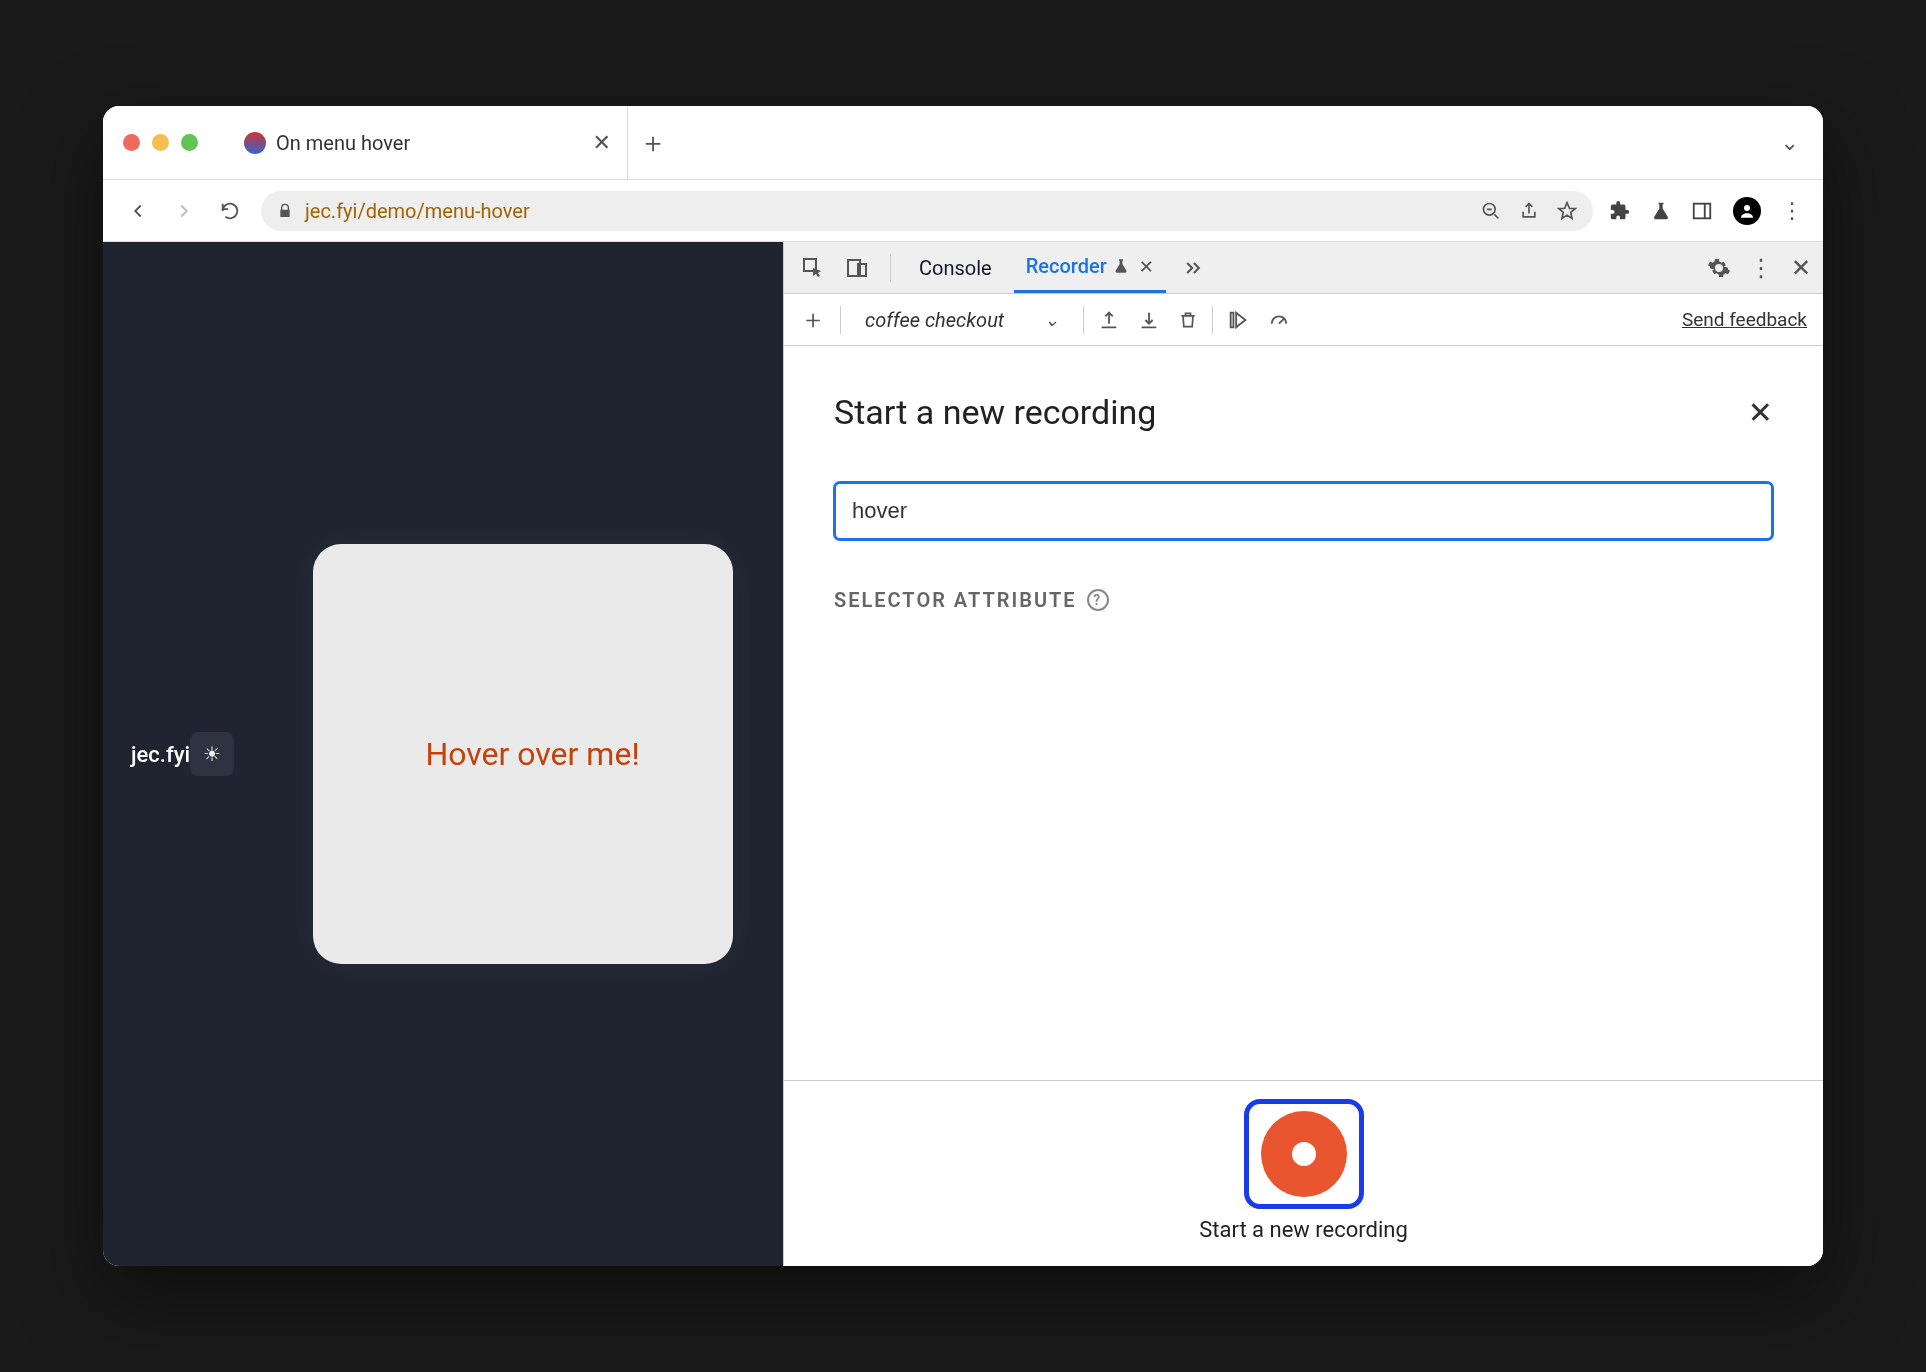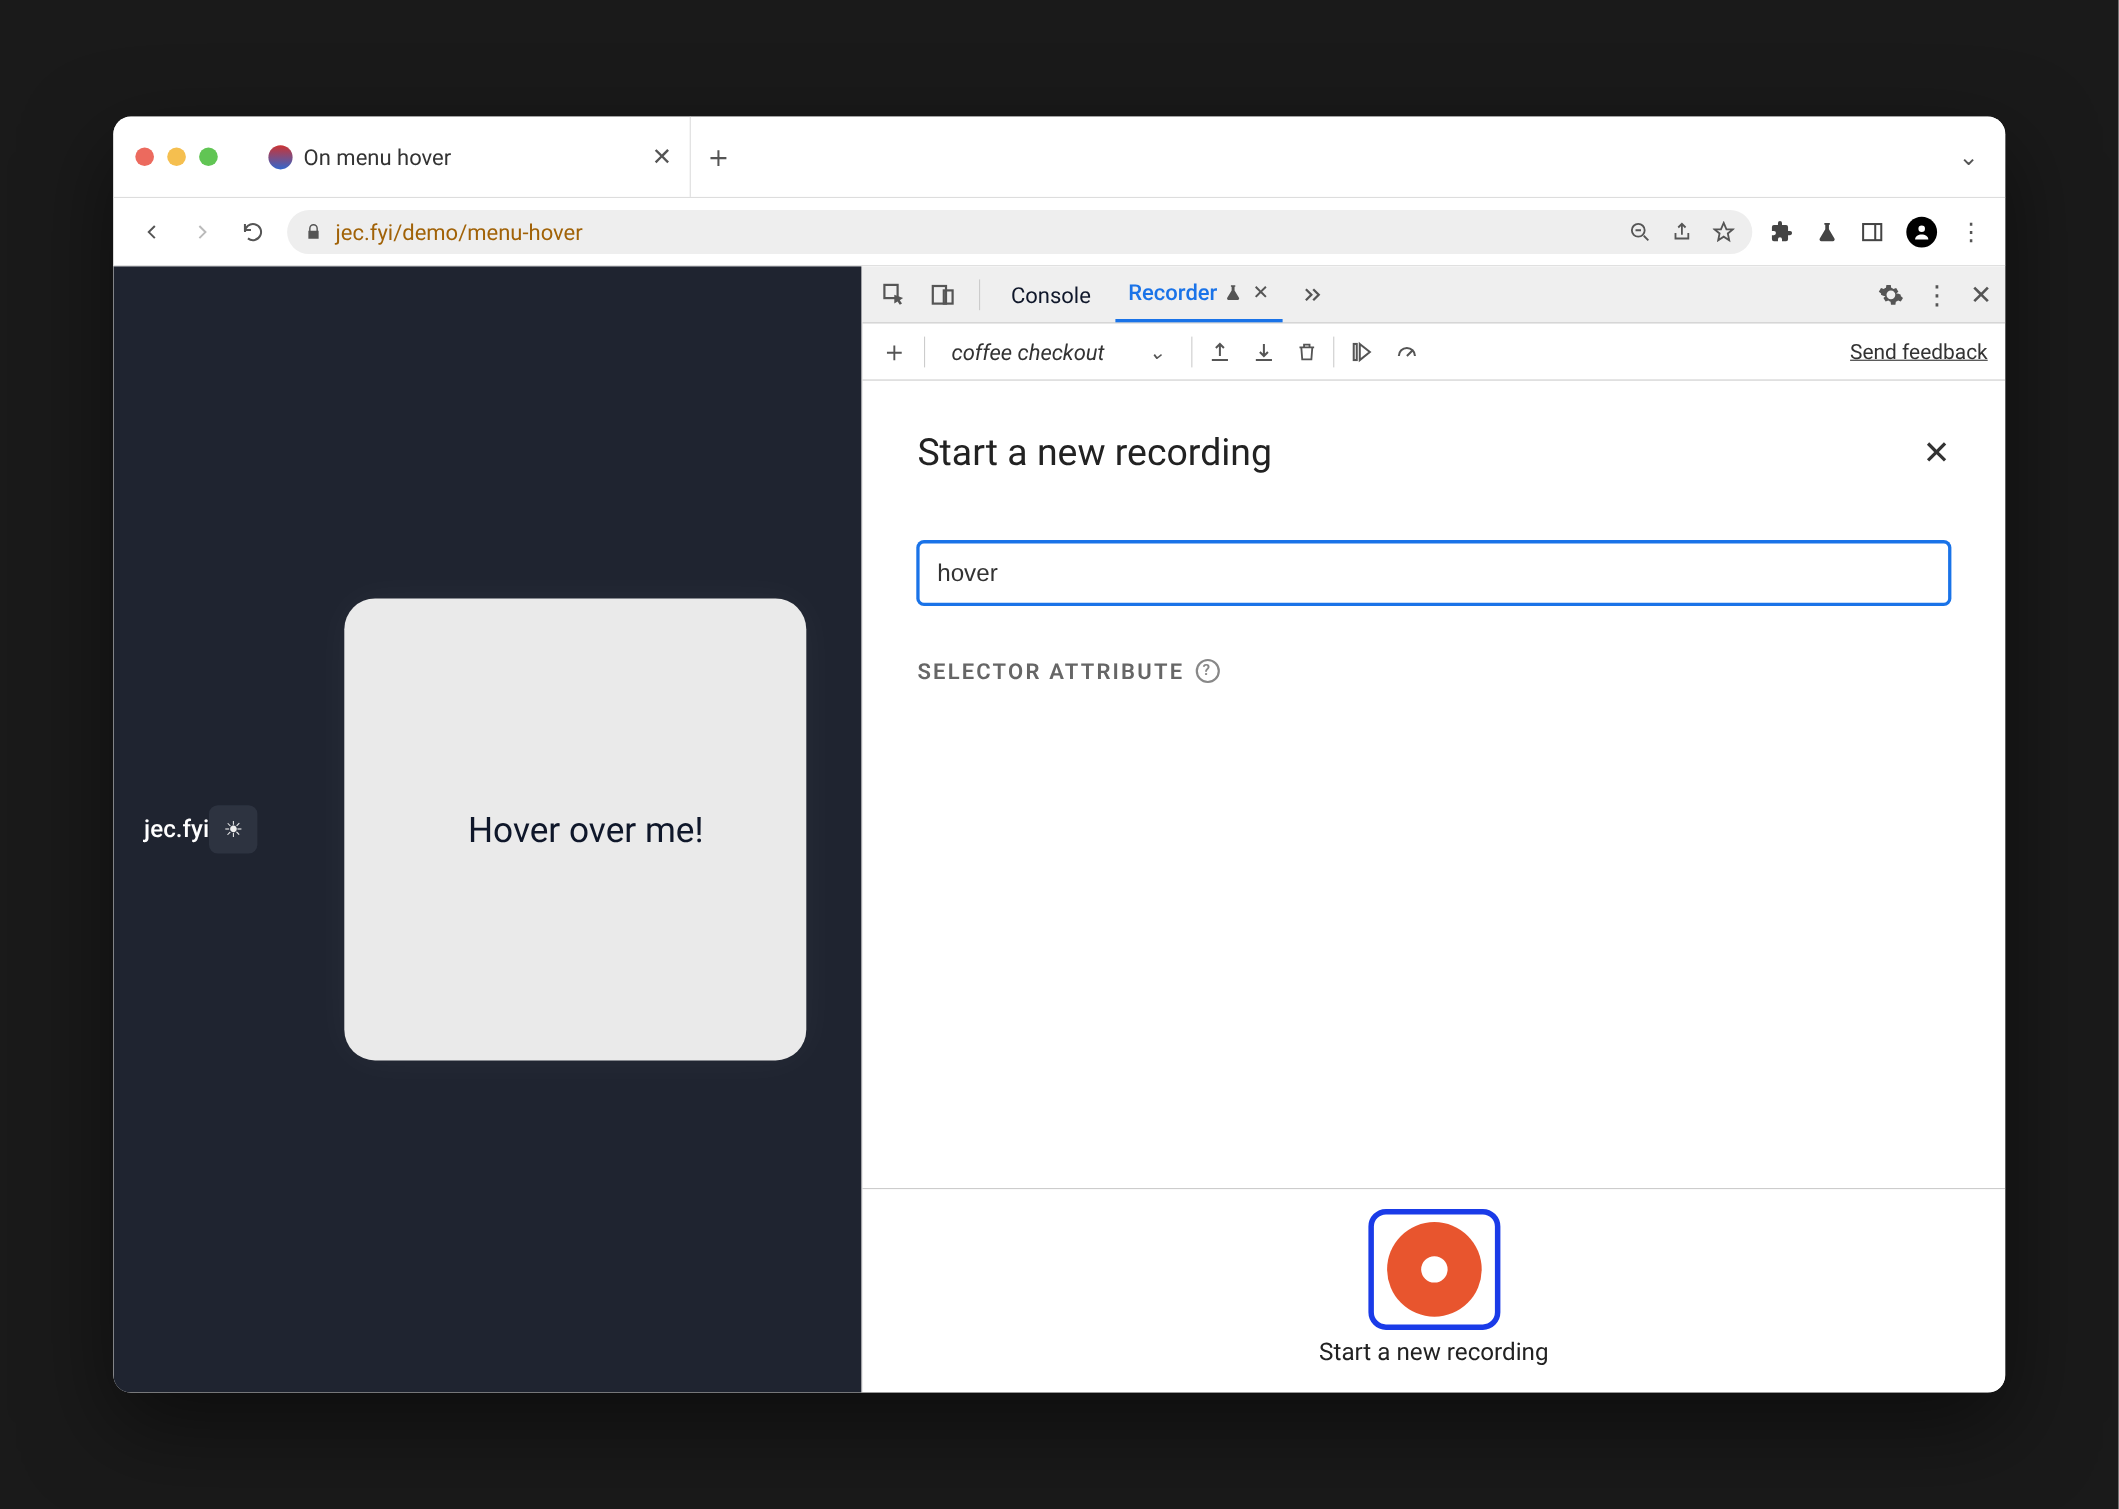--- a/index.html
+++ b/index.html
@@ -120,21 +120,21 @@
   .theme-toggle {
     width:44px;height:44px;border-radius:8px;background:#2d3340;
     display:flex;align-items:center;justify-content:center;font-size:20px;color:#eee;
   }
   .page-center { flex:1; display:flex; align-items:center; justify-content:center; }
   .hover-card {
     width: 420px; height: 420px;
     background:#eaeaea;
     border-radius: 28px;
     display:flex; align-items:center; justify-content:center;
-    color:#0f172a;
+    color:#c2410c;
     font-size: 32px;
     font-weight:400;
     box-shadow: 0 0 40px rgba(255,255,255,0.04);
     padding-left: 20px;
   }
 
   
   .devtools {
     flex:1;
     display:flex;
@@ -197,21 +197,21 @@
   .field-label {
     font-size:20px; letter-spacing:2px; color:#666; font-weight:600;
     display:flex; align-items:center; gap:10px;
   }
   .help-circ {
     width:22px;height:22px;border:2px solid #888;border-radius:50%;
     display:inline-flex;align-items:center;justify-content:center;
     font-size:14px;color:#888;
   }
   .text-input {
-    margin-top:12px;
+    margin-top:2px;
     width:100%;
     height:58px;
     border:2px solid #ccc;
     border-radius:6px;
     padding: 0 16px;
     font-size:22px;
     color:#333;
     outline:none;
   }
   .text-input.focused { border-color:#1a73e8; box-shadow: 0 0 0 1px #1a73e8; }

